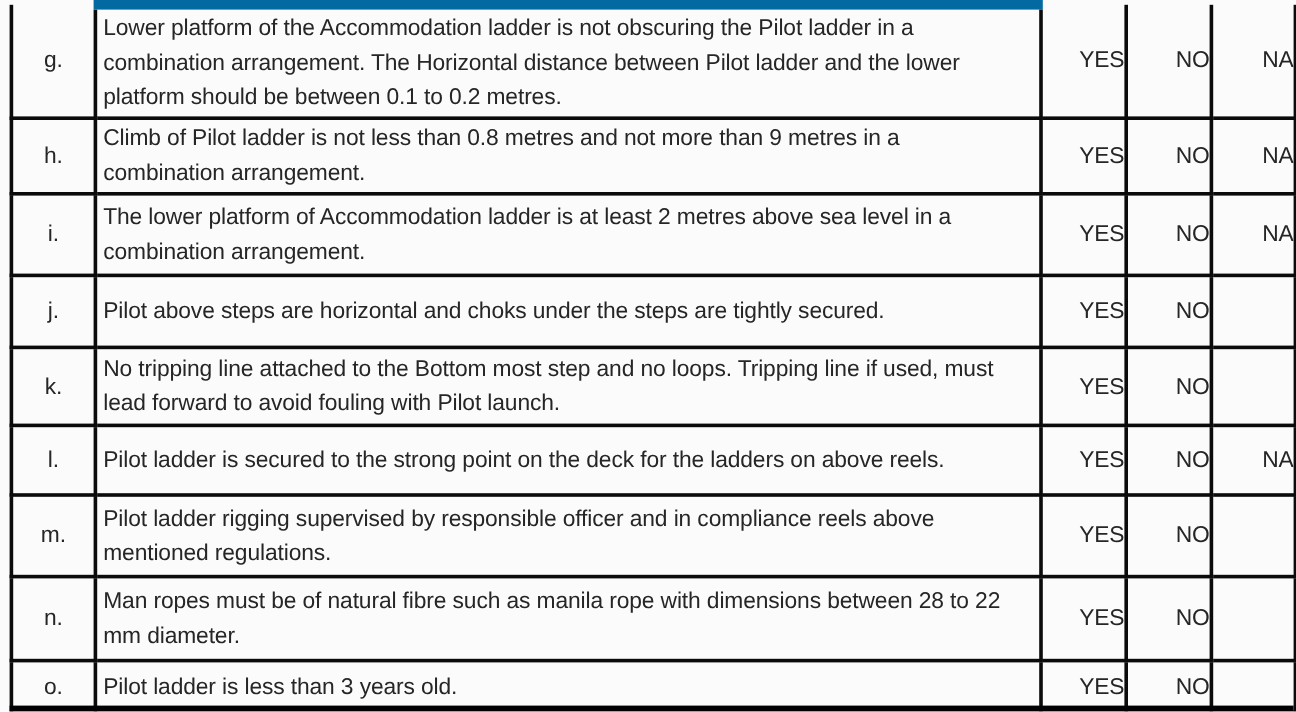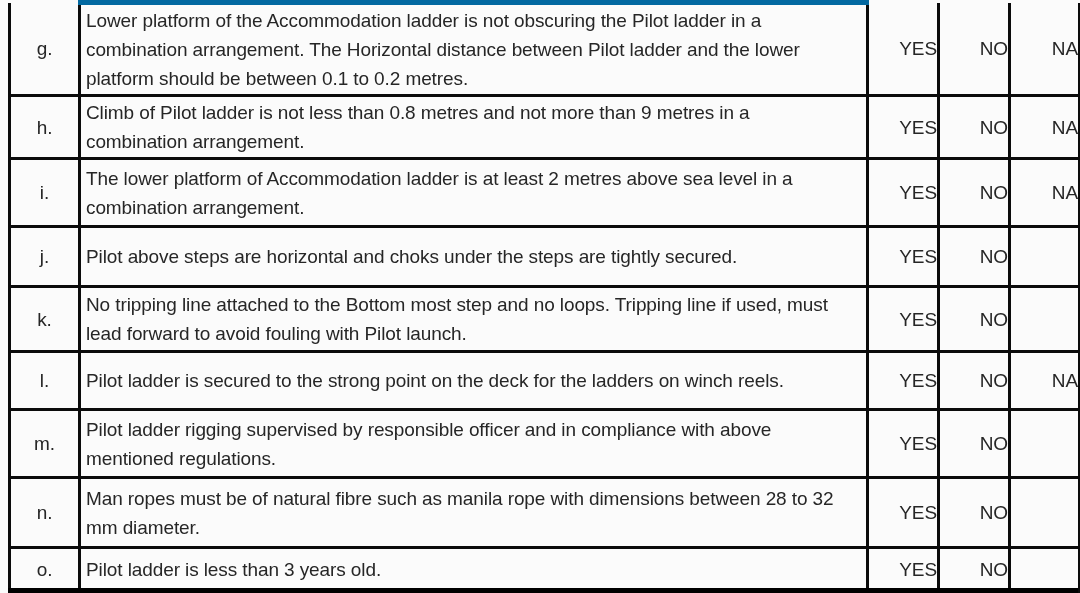--- a/index.html
+++ b/index.html
@@ -25,21 +25,21 @@
     border: 3px solid #0b0b0b;
     font-size: 19px;
     line-height: 29px;
     vertical-align: middle;
     letter-spacing: -0.1px;
     overflow: hidden;
     padding: 0;
   }
   
   tbody tr:first-child td { border-top: none; }
-  tbody tr:first-child td.cell-desc { border-top: 5px solid #0369a1; }
+  tbody tr:first-child td.cell-desc { border-top: 8px solid #0369a1; }
   td.cell-letter { text-align: center; }
   td.cell-desc  { text-align: left; padding: 1px 12px 1px 5px; }
   td.cell-ans   { text-align: right; }
   tr.partial td { border-bottom: none; font-size: 0; line-height: 0; }
   .bottom-band {
     position: absolute;
     left: 8px;
     top: 588px;
     width: 1070px;
     height: 5px;
@@ -89,35 +89,35 @@
         </tr>
         <tr style="height: 65px;">
           <td class="cell-letter">k.</td>
           <td class="cell-desc">No tripping line attached to the Bottom most step and no loops. Tripping line if used, must lead forward to avoid fouling with Pilot launch.</td>
           <td class="cell-ans">YES</td>
           <td class="cell-ans">NO</td>
           <td class="cell-ans"></td>
         </tr>
         <tr style="height: 58px;">
           <td class="cell-letter">l.</td>
-          <td class="cell-desc">Pilot ladder is secured to the strong point on the deck  for the ladders on winch reels.</td>
+          <td class="cell-desc">Pilot ladder is secured to the strong point on the deck  for the ladders on above reels.</td>
           <td class="cell-ans">YES</td>
           <td class="cell-ans">NO</td>
           <td class="cell-ans">NA</td>
         </tr>
         <tr style="height: 68px;">
           <td class="cell-letter">m.</td>
-          <td class="cell-desc">Pilot ladder rigging supervised by responsible officer and in compliance with above mentioned regulations.</td>
+          <td class="cell-desc">Pilot ladder rigging supervised by responsible officer and in compliance reels above mentioned regulations.</td>
           <td class="cell-ans">YES</td>
           <td class="cell-ans">NO</td>
           <td class="cell-ans"></td>
         </tr>
         <tr style="height: 70px;">
           <td class="cell-letter">n.</td>
-          <td class="cell-desc">Man ropes must be of natural fibre such as manila rope with dimensions between 28 to 32 mm diameter.</td>
+          <td class="cell-desc">Man ropes must be of natural fibre such as manila rope with dimensions between 28 to 22 mm diameter.</td>
           <td class="cell-ans">YES</td>
           <td class="cell-ans">NO</td>
           <td class="cell-ans"></td>
         </tr>
         <tr style="height: 43px;">
           <td class="cell-letter">o.</td>
           <td class="cell-desc">Pilot ladder is less than 3 years old.</td>
           <td class="cell-ans">YES</td>
           <td class="cell-ans">NO</td>
           <td class="cell-ans"></td>

